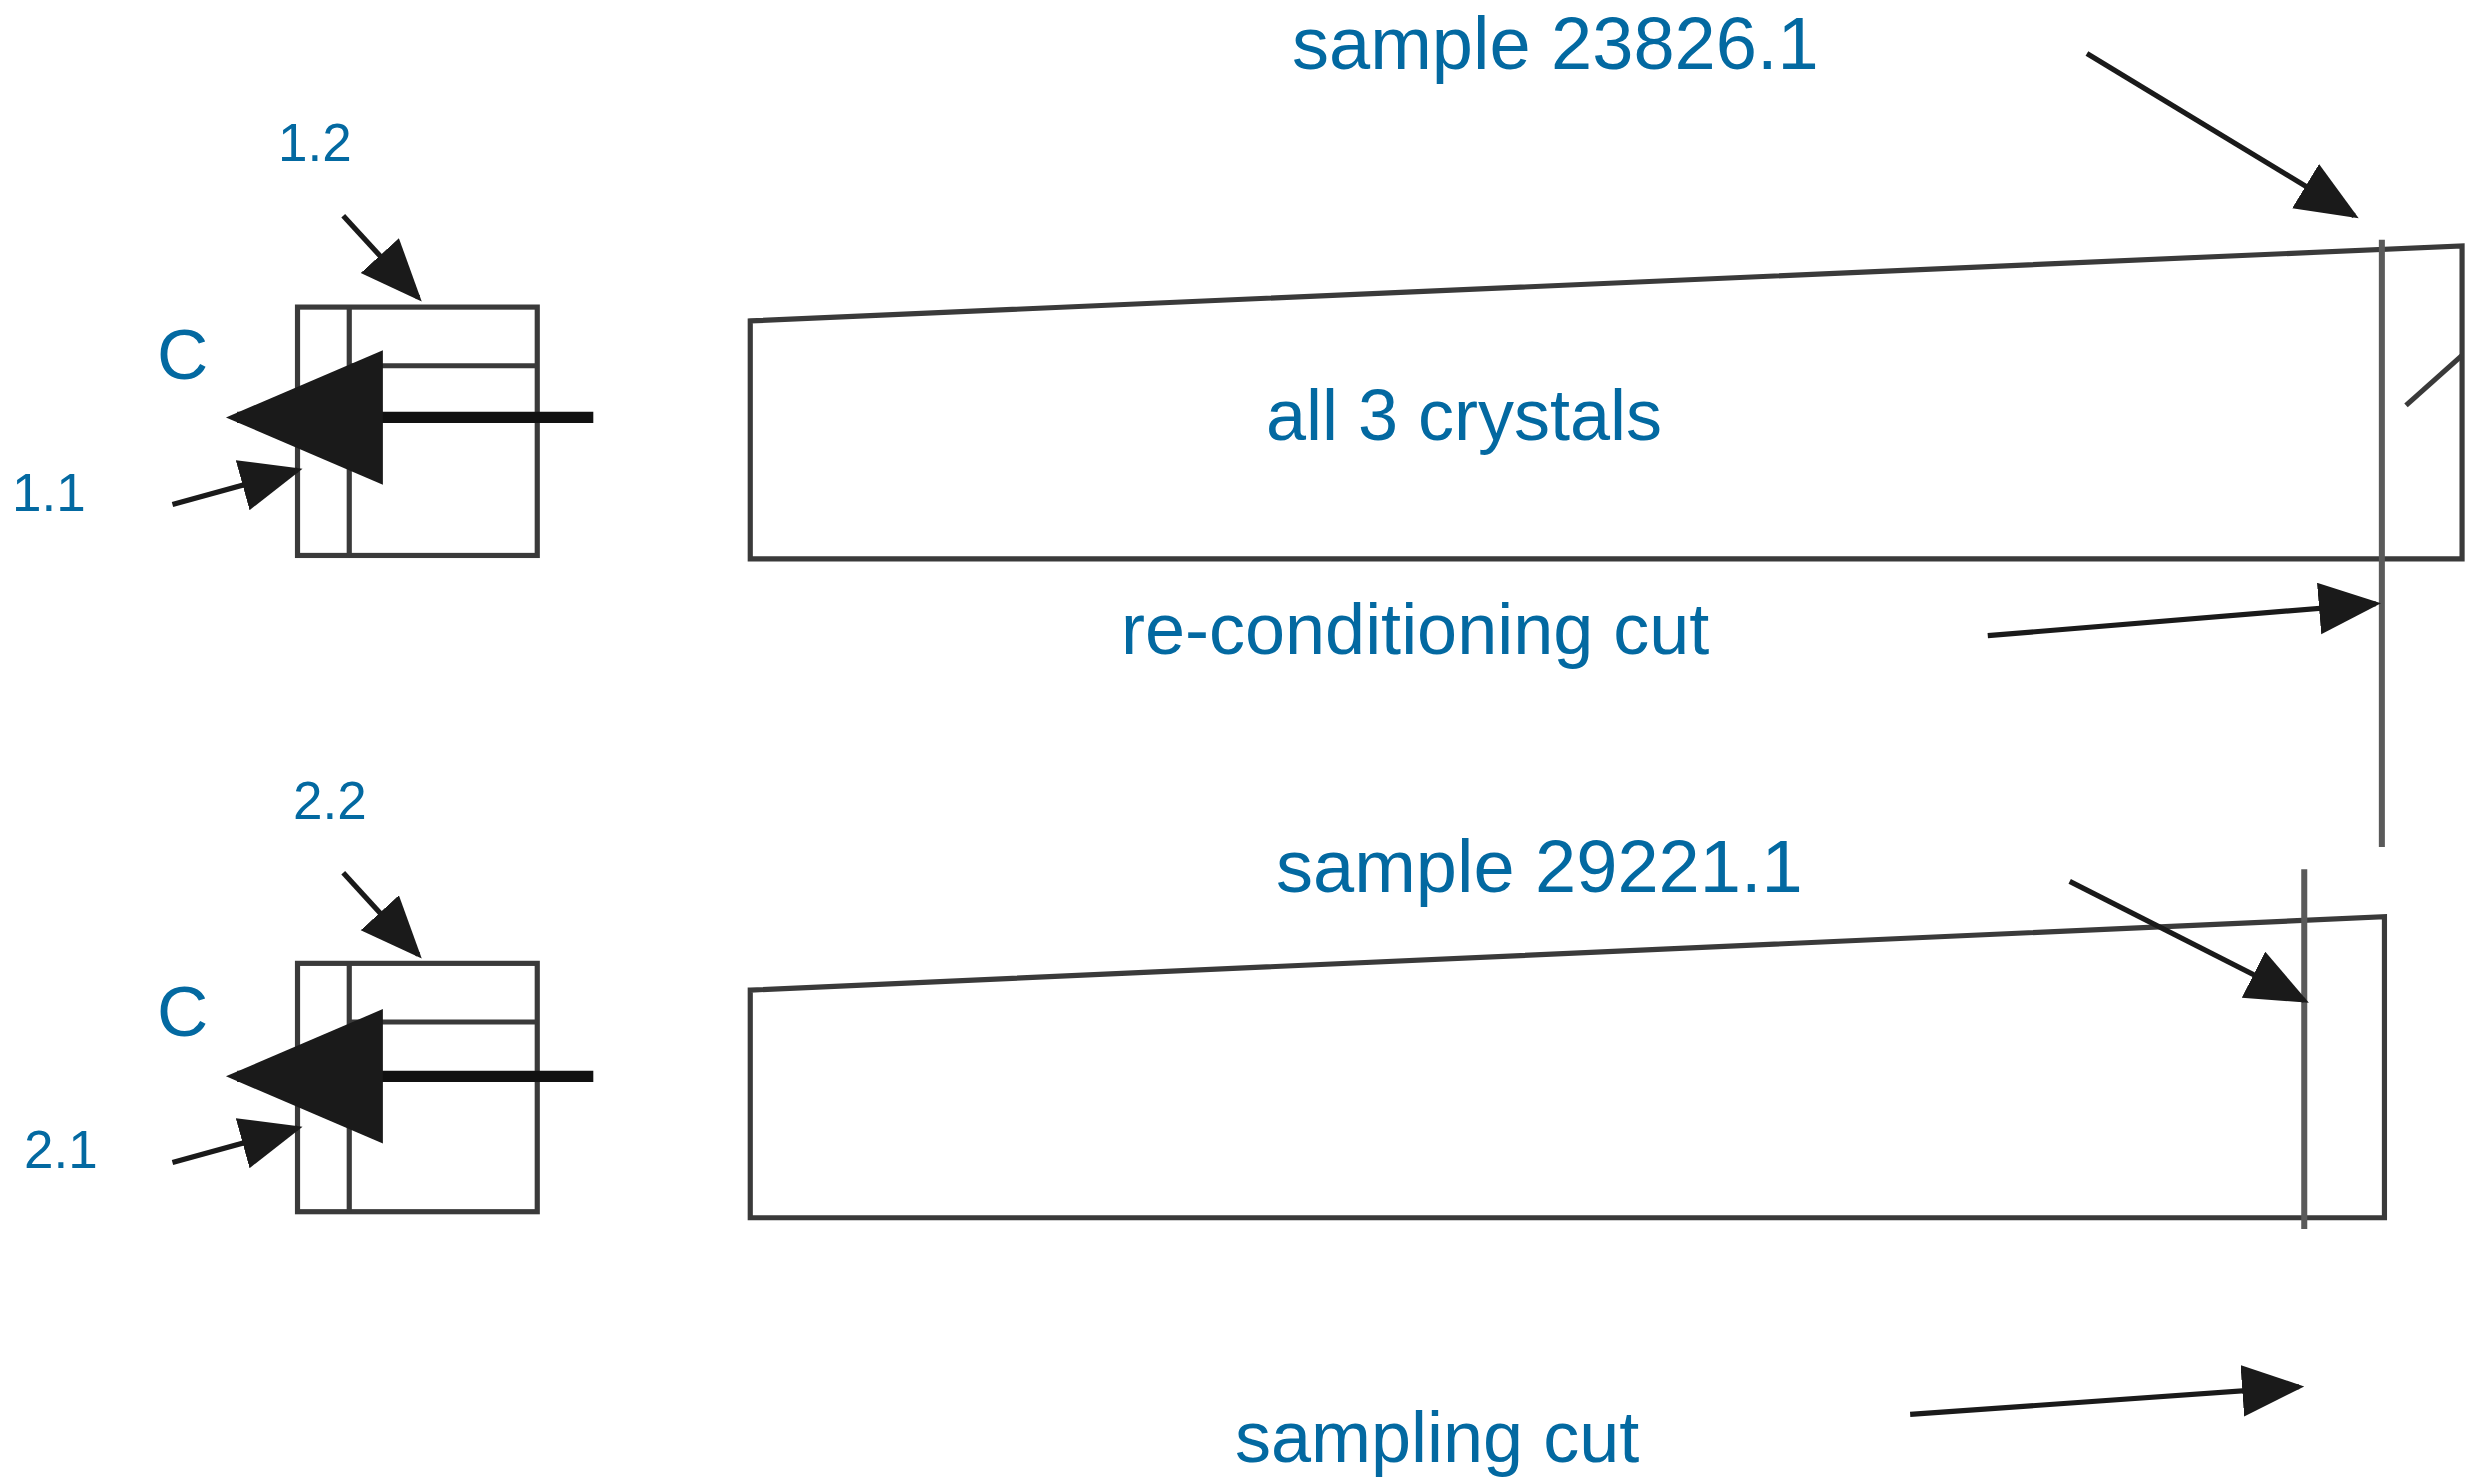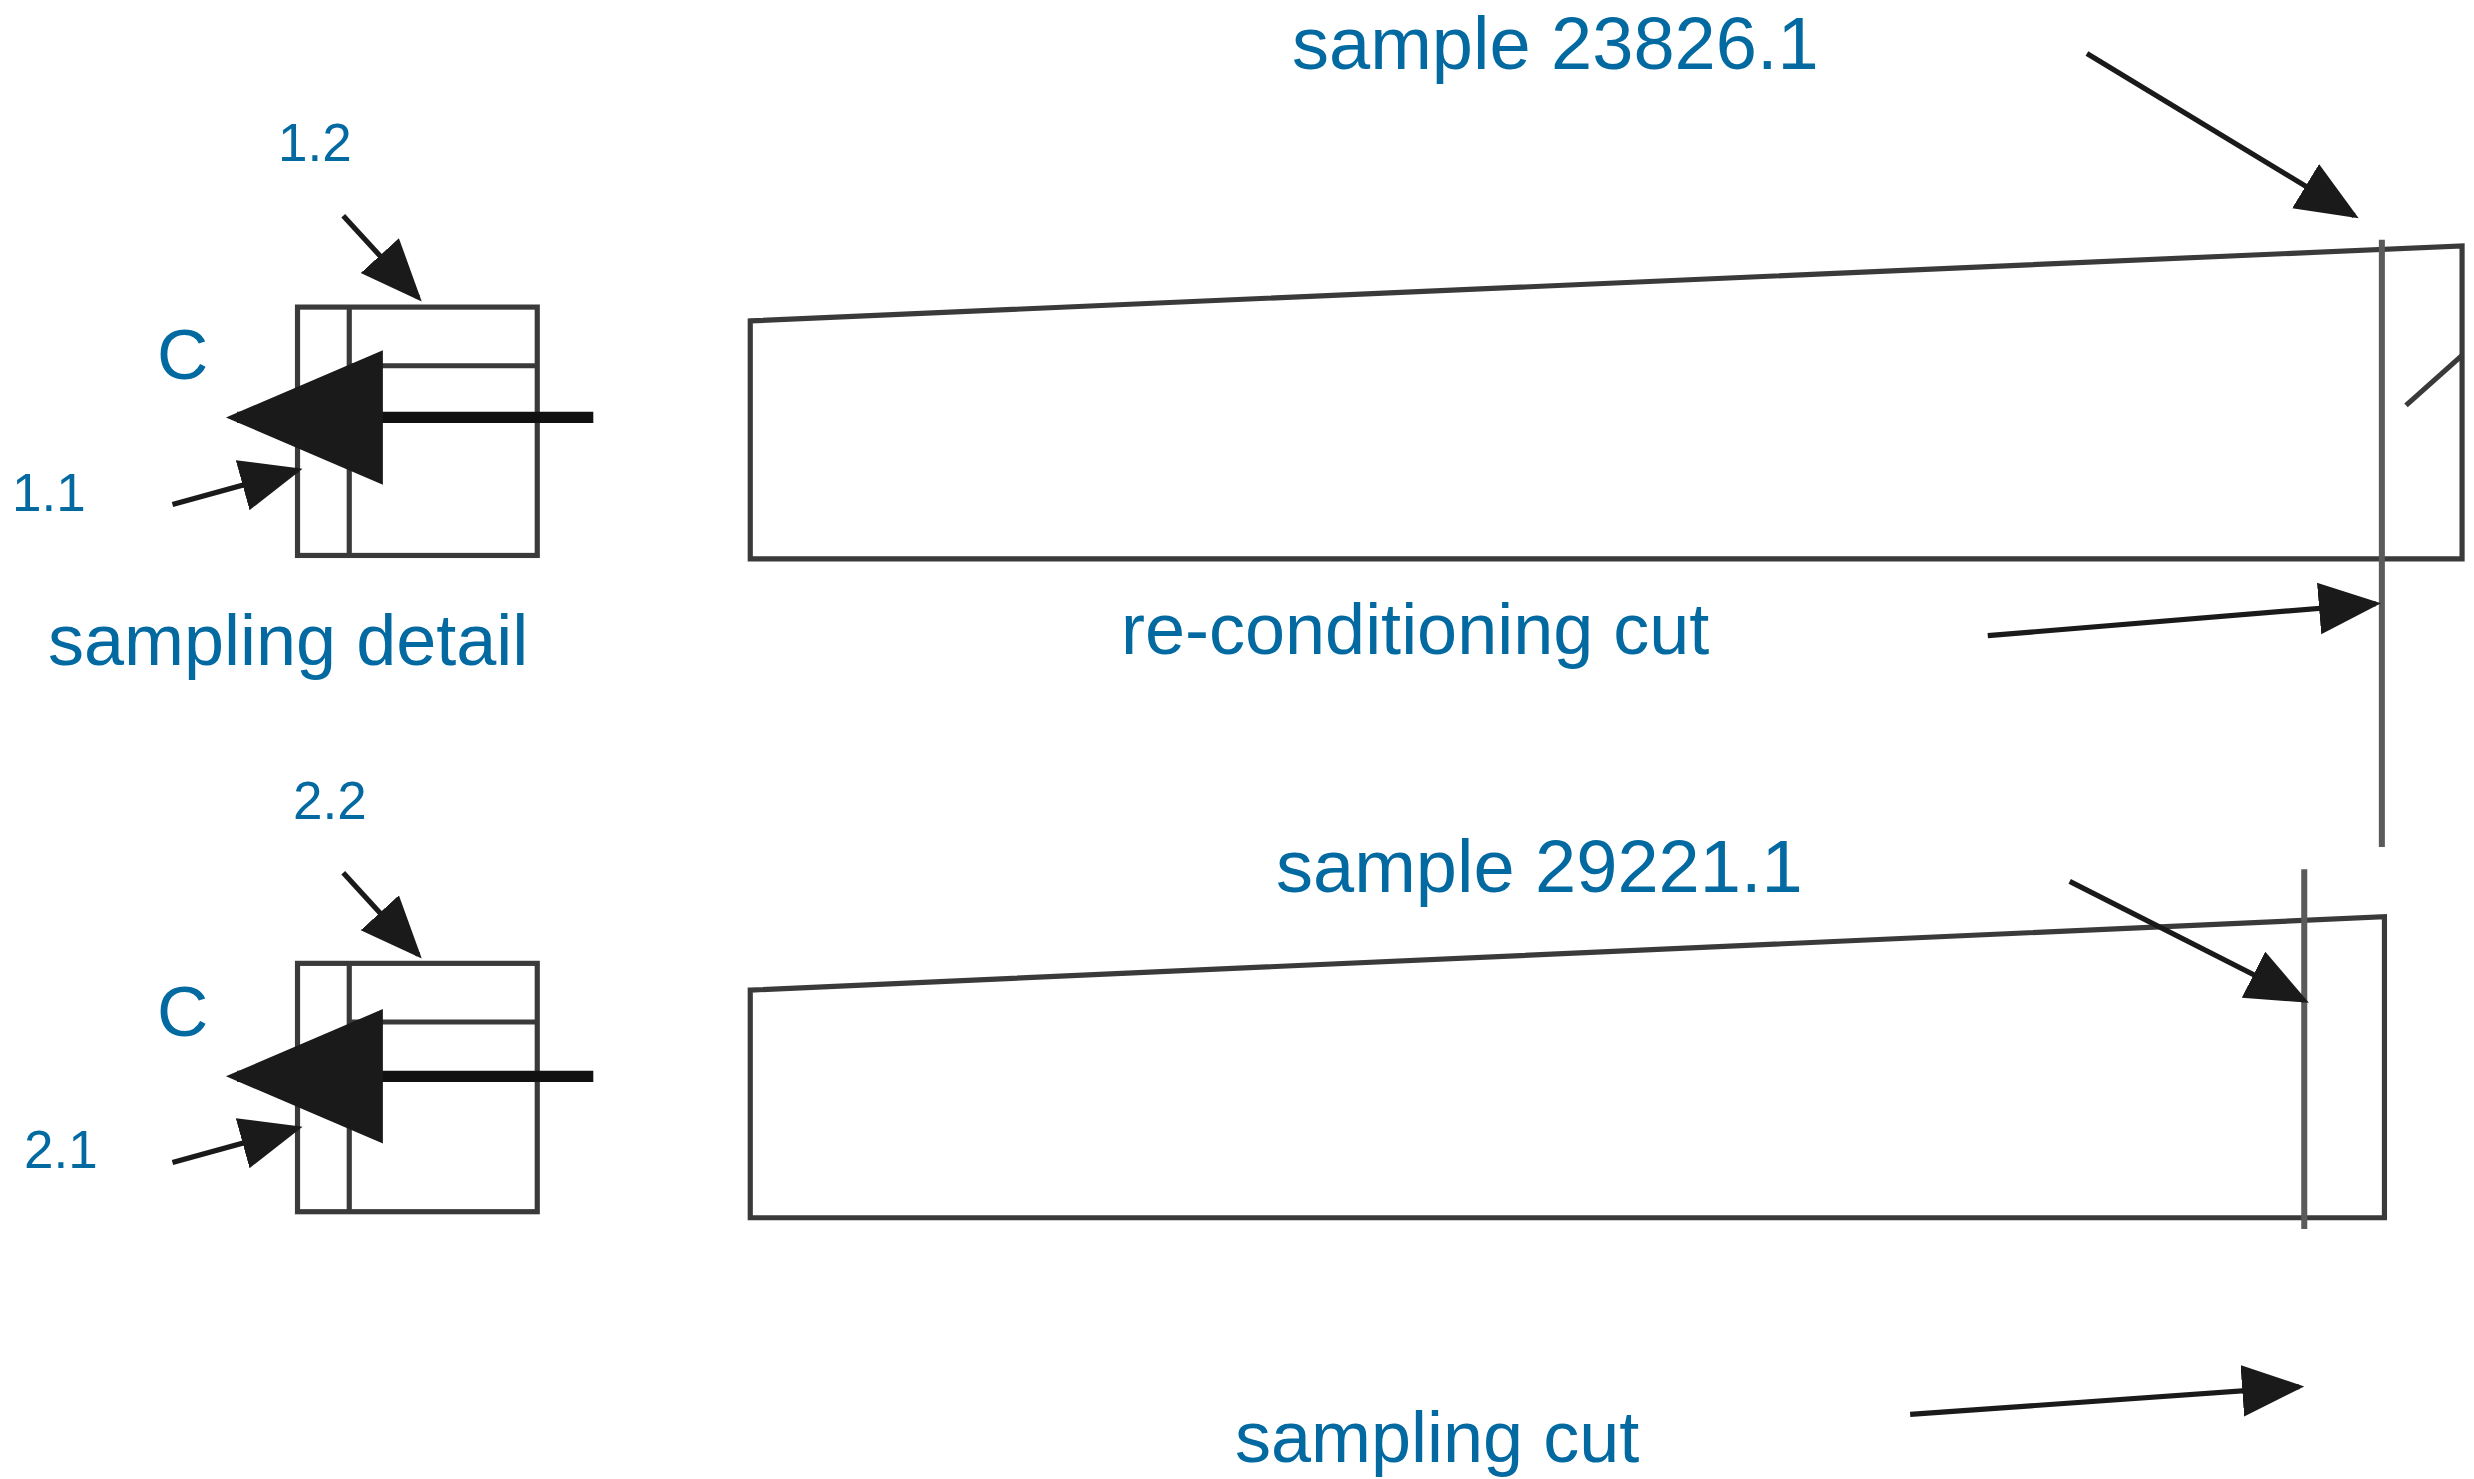--- a/index.html
+++ b/index.html
@@ -122,22 +122,22 @@
   </svg>
 
   <div class="lbl lbl-xl" style="left:1292px; top:7px;">sample 23826.1</div>
 
   <div class="lbl lbl-num" style="left:278px; top:116px;">1.2</div>
 
   <div class="lbl lbl-c" style="left:157px; top:319px;">C</div>
 
   <div class="lbl lbl-num" style="left:12px; top:466px;">1.1</div>
 
+  <div class="lbl lbl-lg" style="left:1266px; top:379px;">all 3  crystals</div>
 
-  <div class="lbl lbl-lg" style="left:48px; top:604px;">sampling detail</div>
 
   <div class="lbl lbl-lg" style="left:1121px; top:593px;">re-conditioning cut</div>
 
   <div class="lbl lbl-num" style="left:293px; top:774px;">2.2</div>
 
   <div class="lbl lbl-xl" style="left:1276px; top:830px;">sample 29221.1</div>
 
   <div class="lbl lbl-c" style="left:157px; top:976px;">C</div>
 
 

